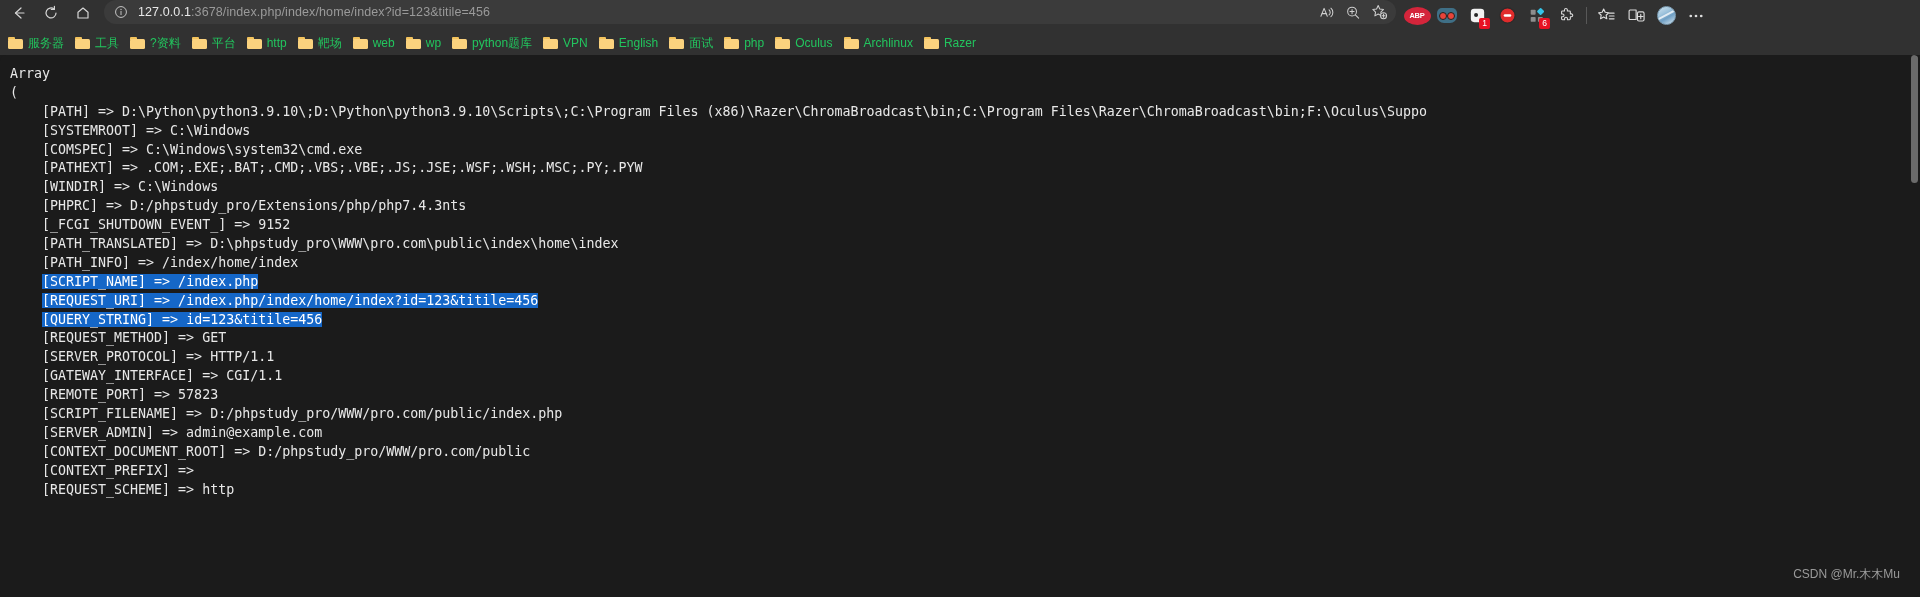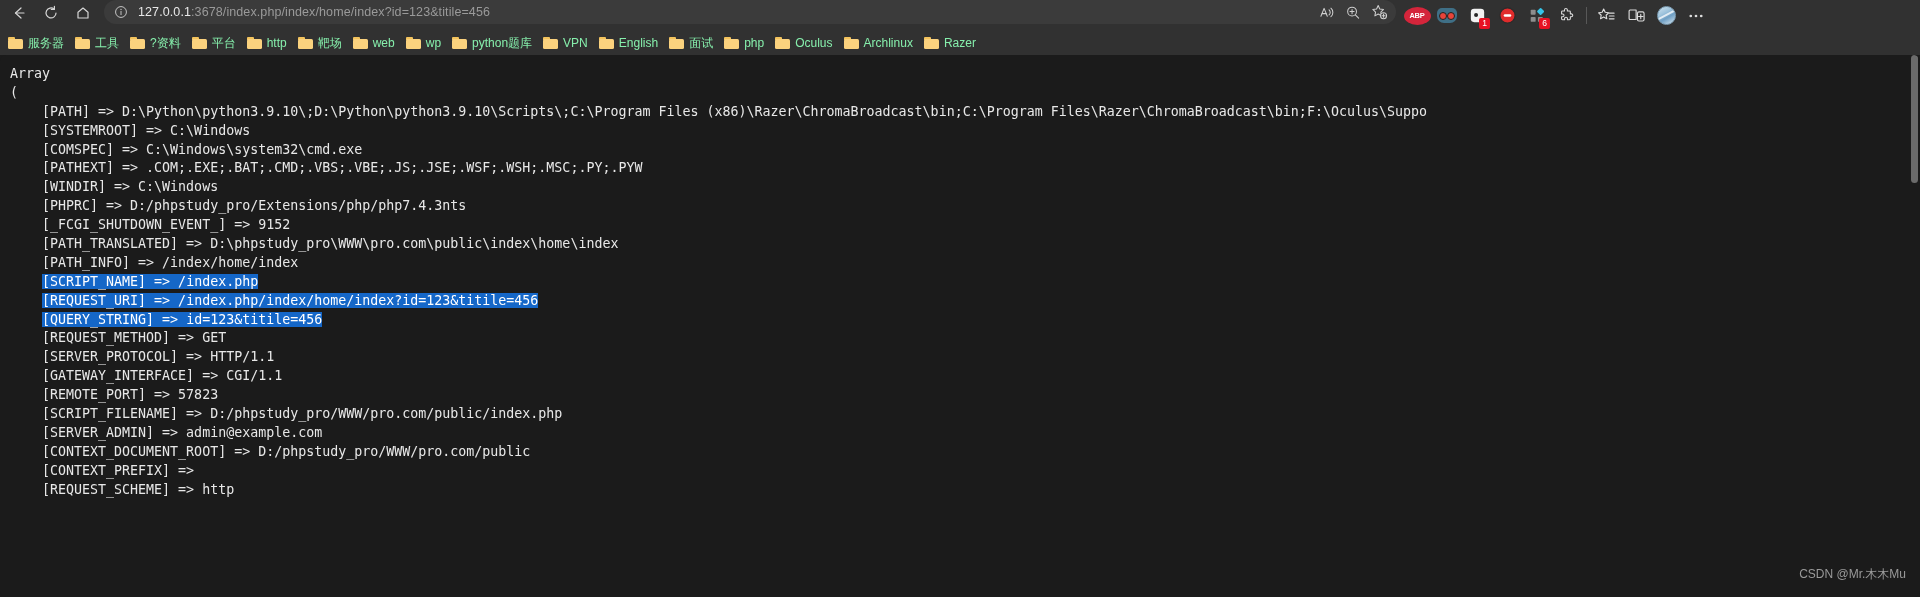--- a/index.html
+++ b/index.html
@@ -178,21 +178,21 @@
     border-radius: 1px 1px 0 0;
   }
   .bm-folder .body {
     position: absolute; left: 0; top: 2px;
     width: 15px; height: 10px;
     background: #fbd27e;
     border-radius: 1.5px;
   }
   .bm-label {
     font-size: 12px;
-    color: #86efac;
+    color: #22c55e;
     white-space: nowrap;
     line-height: 20px;
   }
 
   
   #page-content {
     width: 1920px;
     height: 542px;
     background: #1b1b1b;
     position: relative;
@@ -211,21 +211,21 @@
   #dump .line { display: block; height: 18.9px; }
   #dump .sel {
     background: #1567c8;
     color: #ffffff;
     margin-top: 7px;
   }
 
   
   #watermark {
     position: absolute;
-    right: 14px;
+    right: 20px;
     bottom: 14px;
     font-size: 12px;
     color: #9a9a9a;
     font-family: "Liberation Sans", sans-serif;
     white-space: nowrap;
   }
 
   
   #v-scroll {
     position: absolute;

